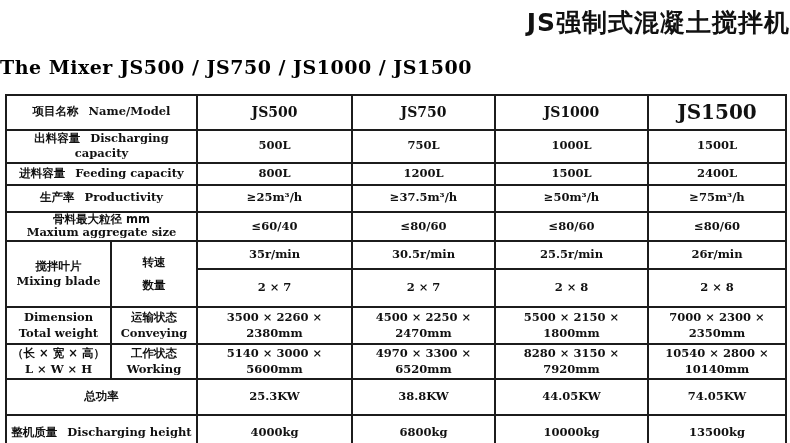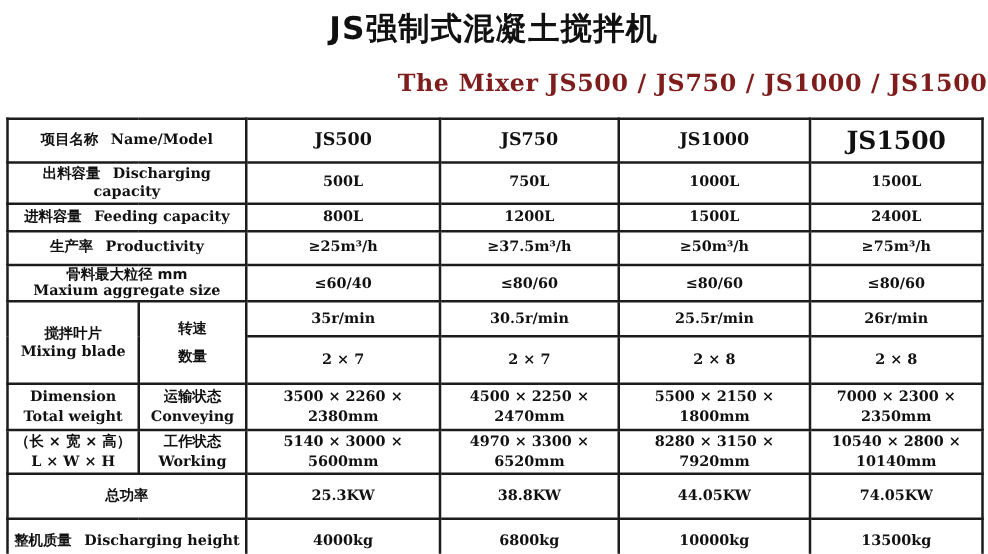--- a/index.html
+++ b/index.html
@@ -2,32 +2,32 @@
 <html><head>
 <meta charset="utf-8">
 <style>
   html,body{margin:0;padding:0;background:#ffffff;}
   body{
     width:790px;height:443px;overflow:hidden;
     font-family:"DejaVu Serif","Liberation Serif",serif;
     color:#111111;
   }
   .page-title{
-    text-align:center;
+    text-align:right;
     font-family:"DejaVu Sans","Liberation Sans",sans-serif;
     font-weight:bold;
     font-size:25px;
     letter-spacing:1px;
     margin-top:6px;
   }
   .page-subtitle{
-    text-align:right;
+    text-align:left;
     font-weight:bold;
     font-size:19px;
-    color:#7f1d1d;
+    color:#000000;
     margin-top:16px;
     letter-spacing:0.5px;
   }
   table.spec{
     border-collapse:collapse;
     table-layout:fixed;
     width:780px;
     margin:13px 0 0 5px;
   }
   table.spec td{

